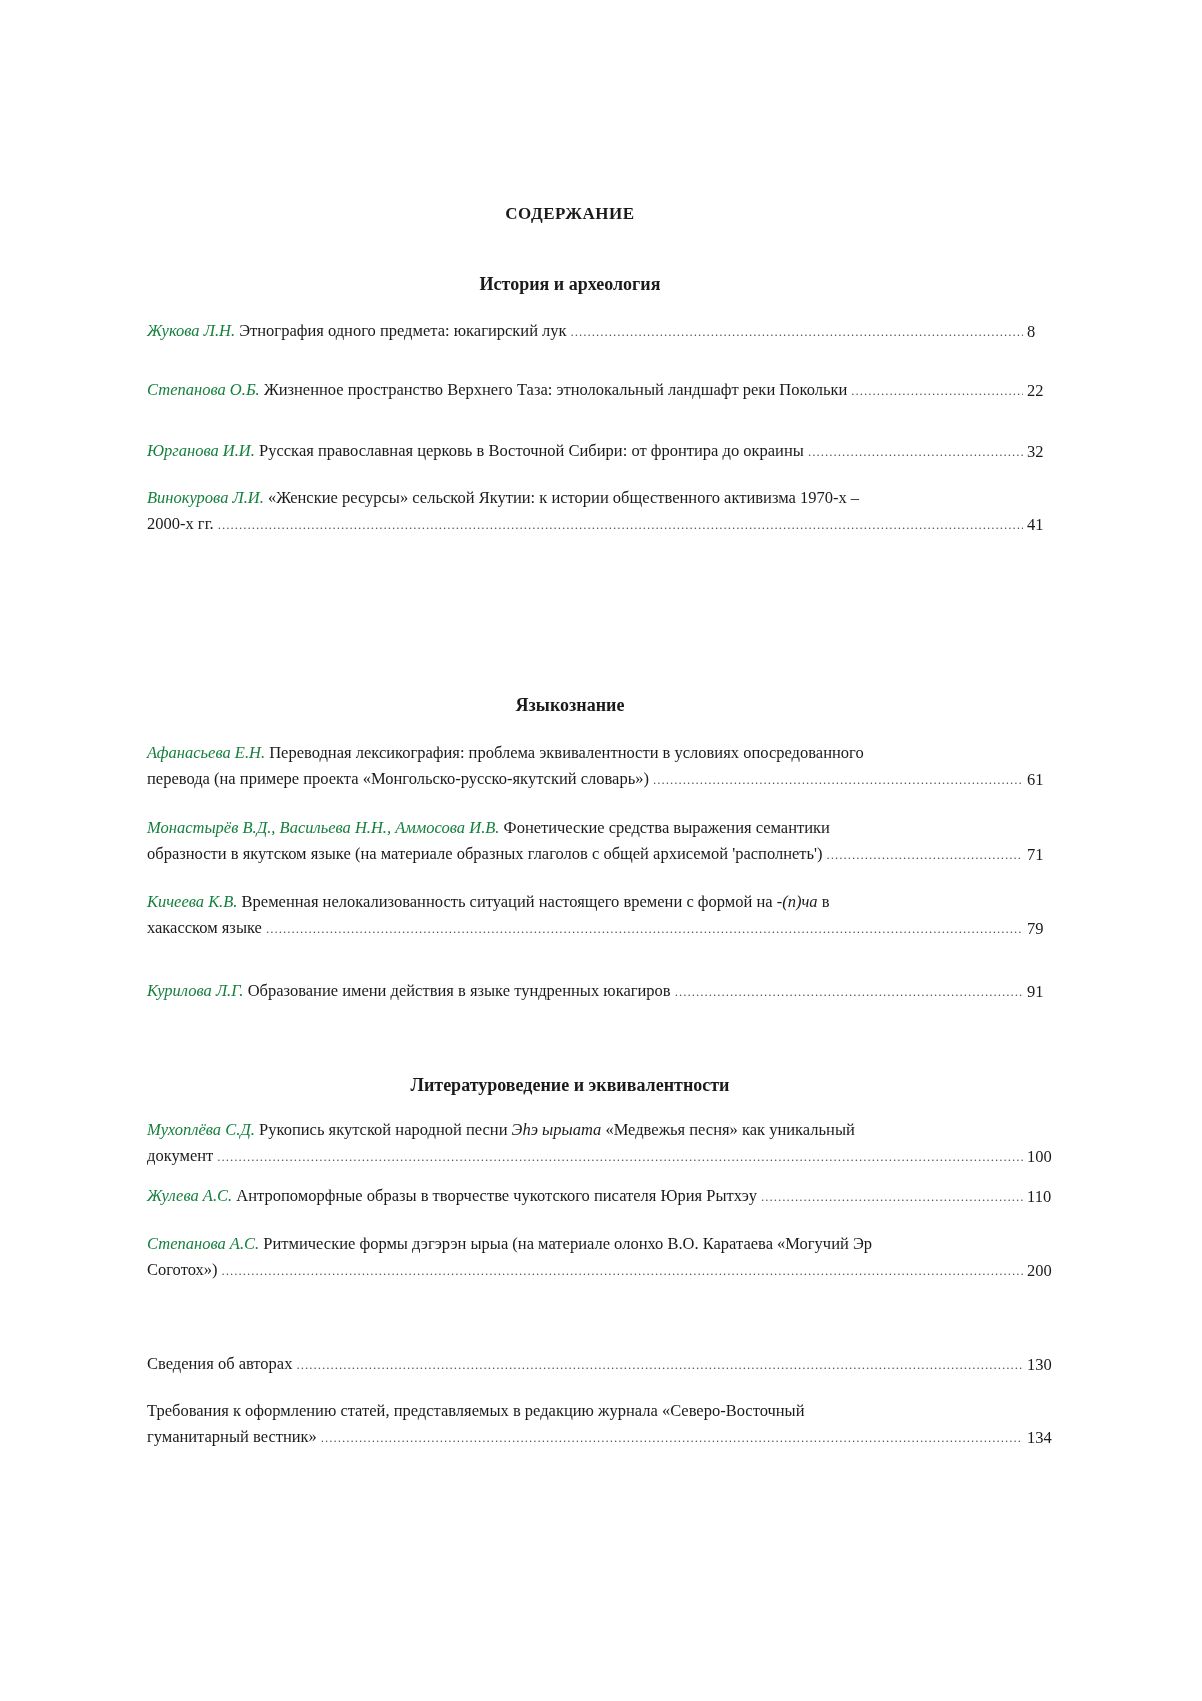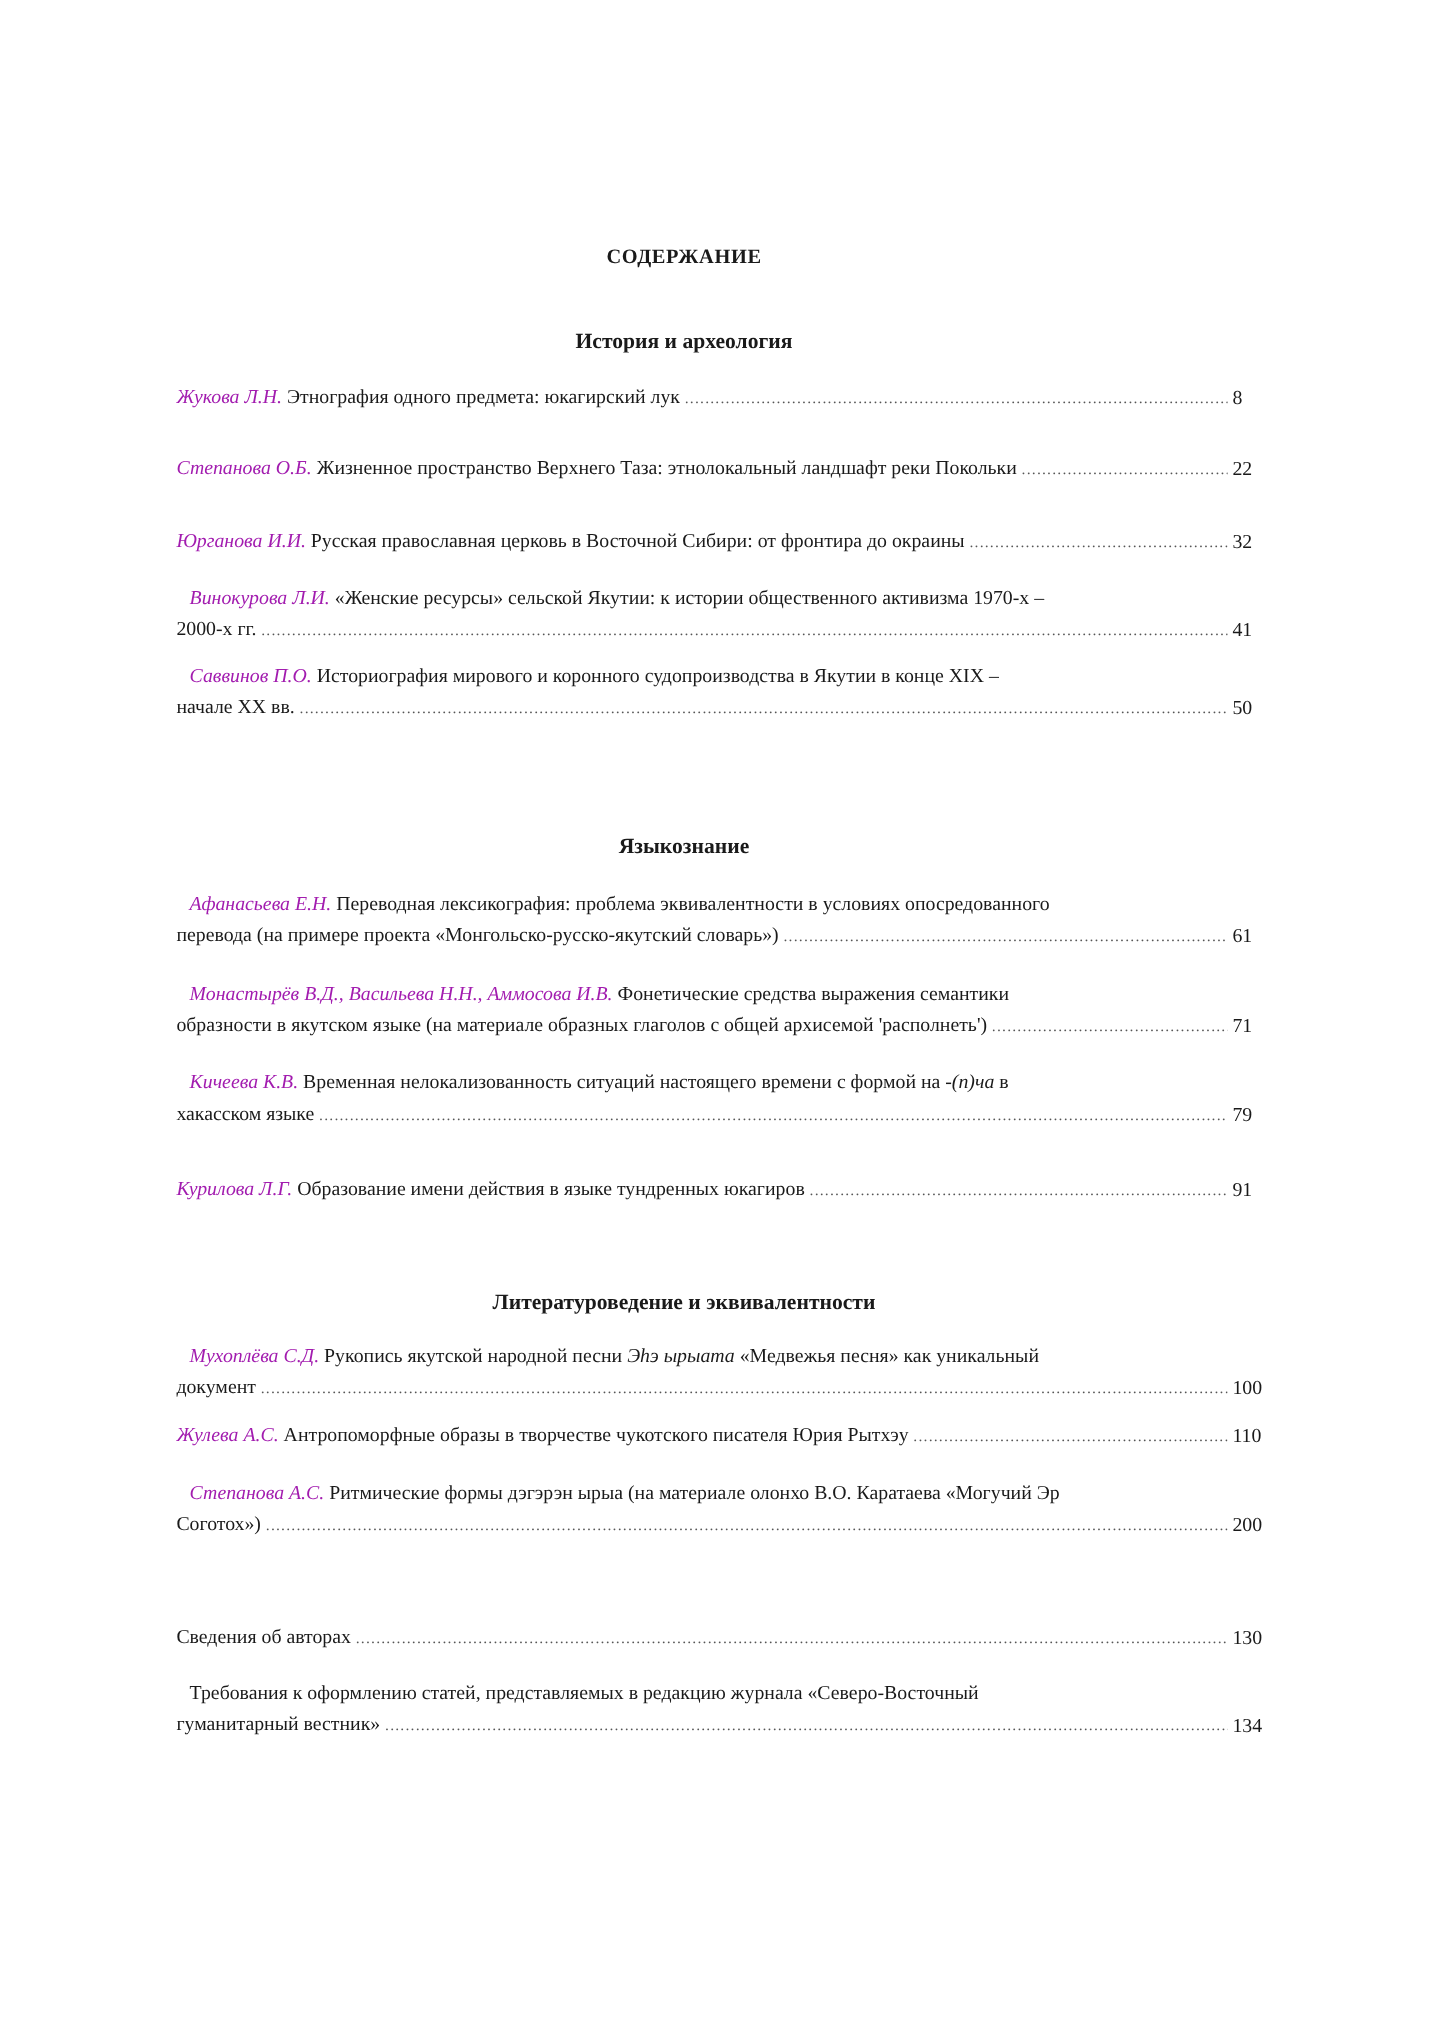--- a/index.html
+++ b/index.html
@@ -4,28 +4,28 @@
   <style>
     html, body { margin: 0; padding: 0; background: #ffffff; }
     body { width: 1202px; height: 1701px; position: relative; overflow: hidden;
       font-family: "Liberation Serif", "DejaVu Serif", serif; color: #1a1a1a; }
     .page { position: absolute; left: 0; top: 0; width: 1004px; height: 1701px; }
     .title { position: absolute; top: 204px; left: 0; width: 1140px; text-align: center;
       font-weight: bold; font-size: 17px; letter-spacing: 0.5px; }
     .section { position: absolute; left: 0; width: 1140px; text-align: center;
       font-weight: bold; font-size: 18px; }
     .entry { position: absolute; left: 147px; width: 920px; font-size: 16.5px; line-height: 26px; }
-    .entry .text { display: block; width: 880px; text-align: justify; margin-left: 11px; }
+    .entry .text { display: block; width: 880px; text-align: justify; }
     .entry .line-last { display: flex; align-items: baseline; width: 880px; }
     .entry .line-last .lead { white-space: nowrap; }
     .entry .dots { flex: 1; overflow: hidden; white-space: nowrap; margin: 0 4px; color: #555;
       letter-spacing: 1px; font-size: 13px; }
     .entry .dots::before { content: "................................................................................................................................................................................................................................................"; }
     .entry .page-num { position: absolute; right: 0; bottom: 0; width: 40px; text-align: left; }
-    .author { font-style: italic; color: #a21caf; }
+    .author { font-style: italic; color: #15803d; }
     .ital { font-style: italic; }
   </style>
 </head>
 <body>
 
 <div class="page">
   <div class="title">СОДЕРЖАНИЕ</div>
 
   <div class="section" style="top:274px">История и археология</div>
 
@@ -55,28 +55,20 @@
 
   <div class="entry" style="top:485px">
     <span class="text"><span class="author">Винокурова Л.И.</span> <span>«Женские ресурсы» сельской Якутии: к истории общественного активизма 1970-х –</span></span>
     <div class="line-last">
         <span class="lead">2000-х гг.</span>
         <span class="dots"></span>
       </div>
     <span class="page-num">41</span>
   </div>
 
-  <div class="entry" style="top:550px">
-    <span class="text"><span class="author">Саввинов П.О.</span> <span>Историография мирового и коронного судопроизводства в Якутии в конце XIX –</span></span>
-    <div class="line-last">
-        <span class="lead">начале XX вв.</span>
-        <span class="dots"></span>
-      </div>
-    <span class="page-num">50</span>
-  </div>
 
   <div class="section" style="top:695px">Языкознание</div>
 
   <div class="entry" style="top:740px">
     <span class="text"><span class="author">Афанасьева Е.Н.</span> <span>Переводная лексикография: проблема эквивалентности в условиях опосредованного</span></span>
     <div class="line-last">
         <span class="lead">перевода (на примере проекта «Монгольско-русско-якутский словарь»)</span>
         <span class="dots"></span>
       </div>
     <span class="page-num">61</span>

